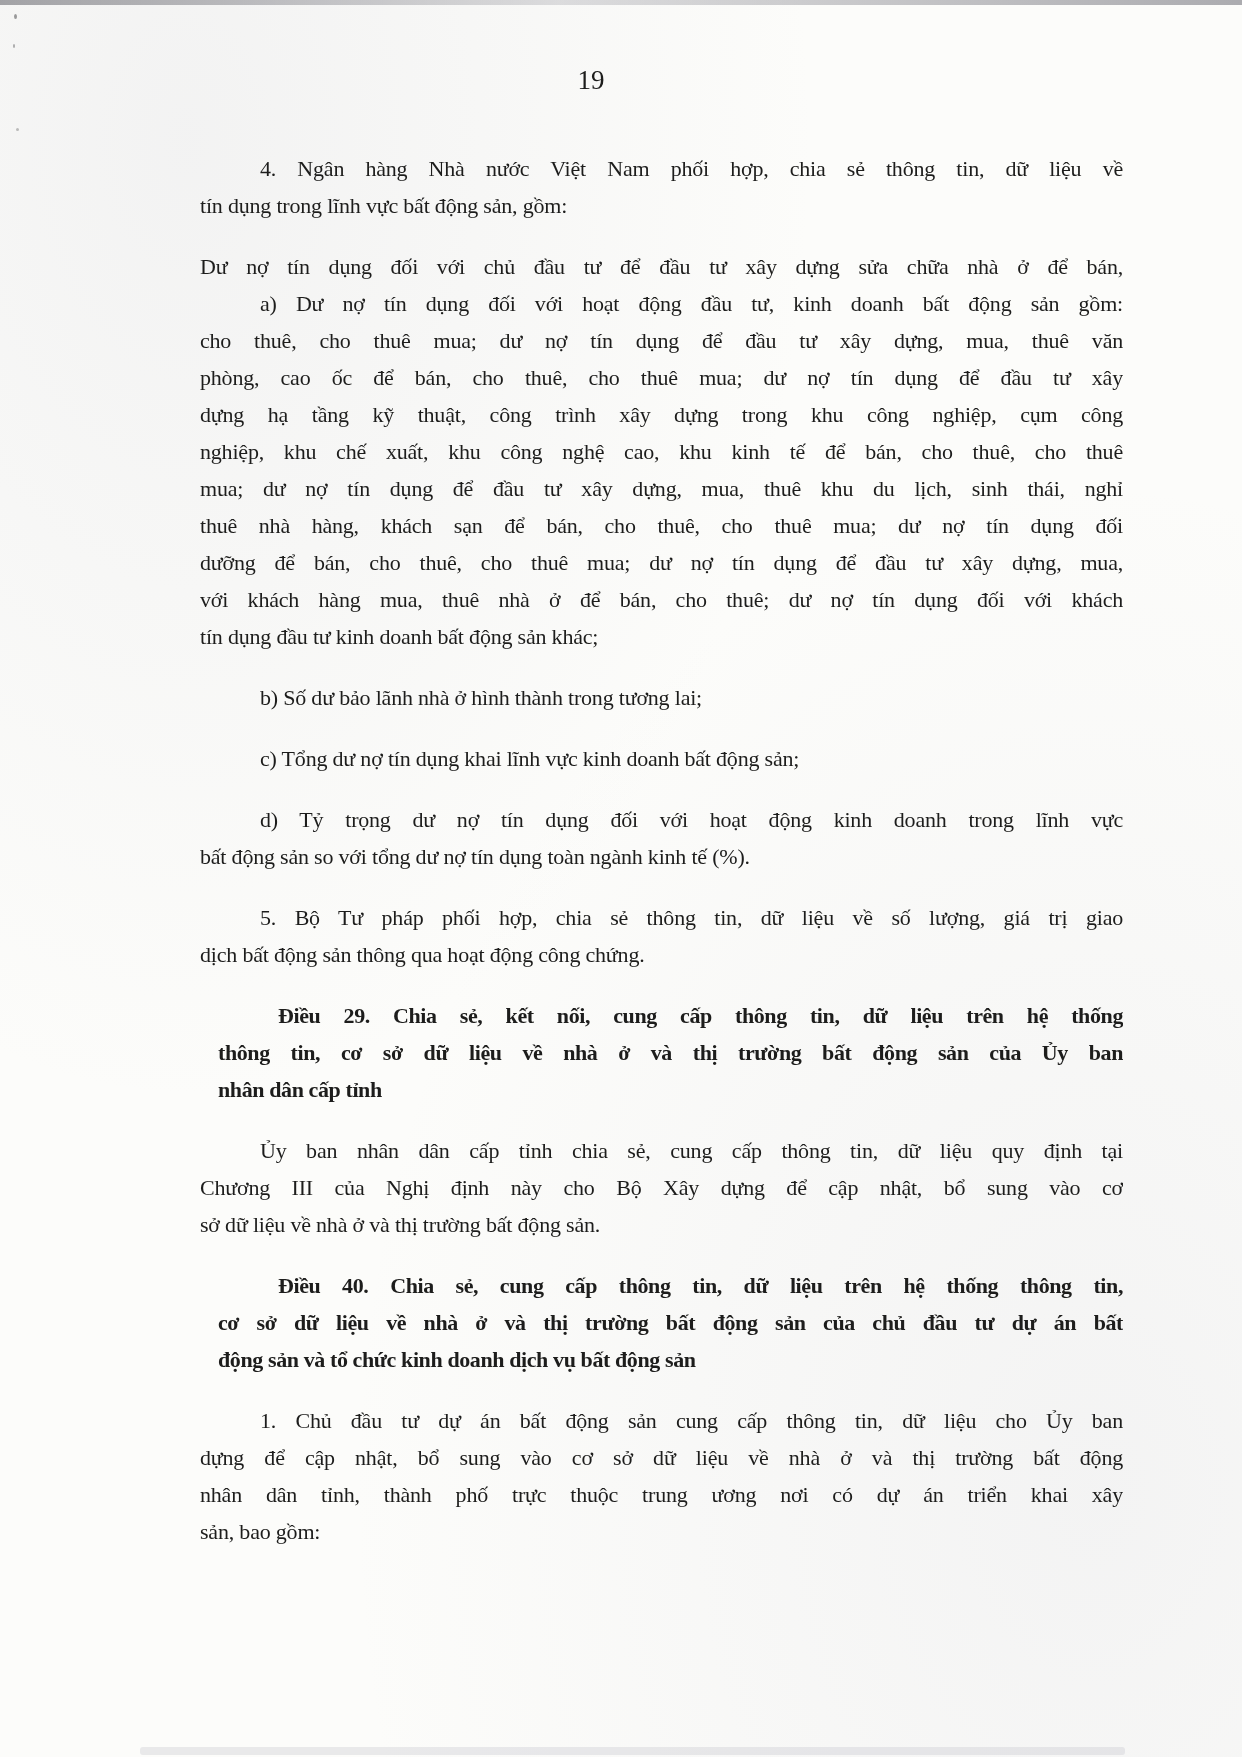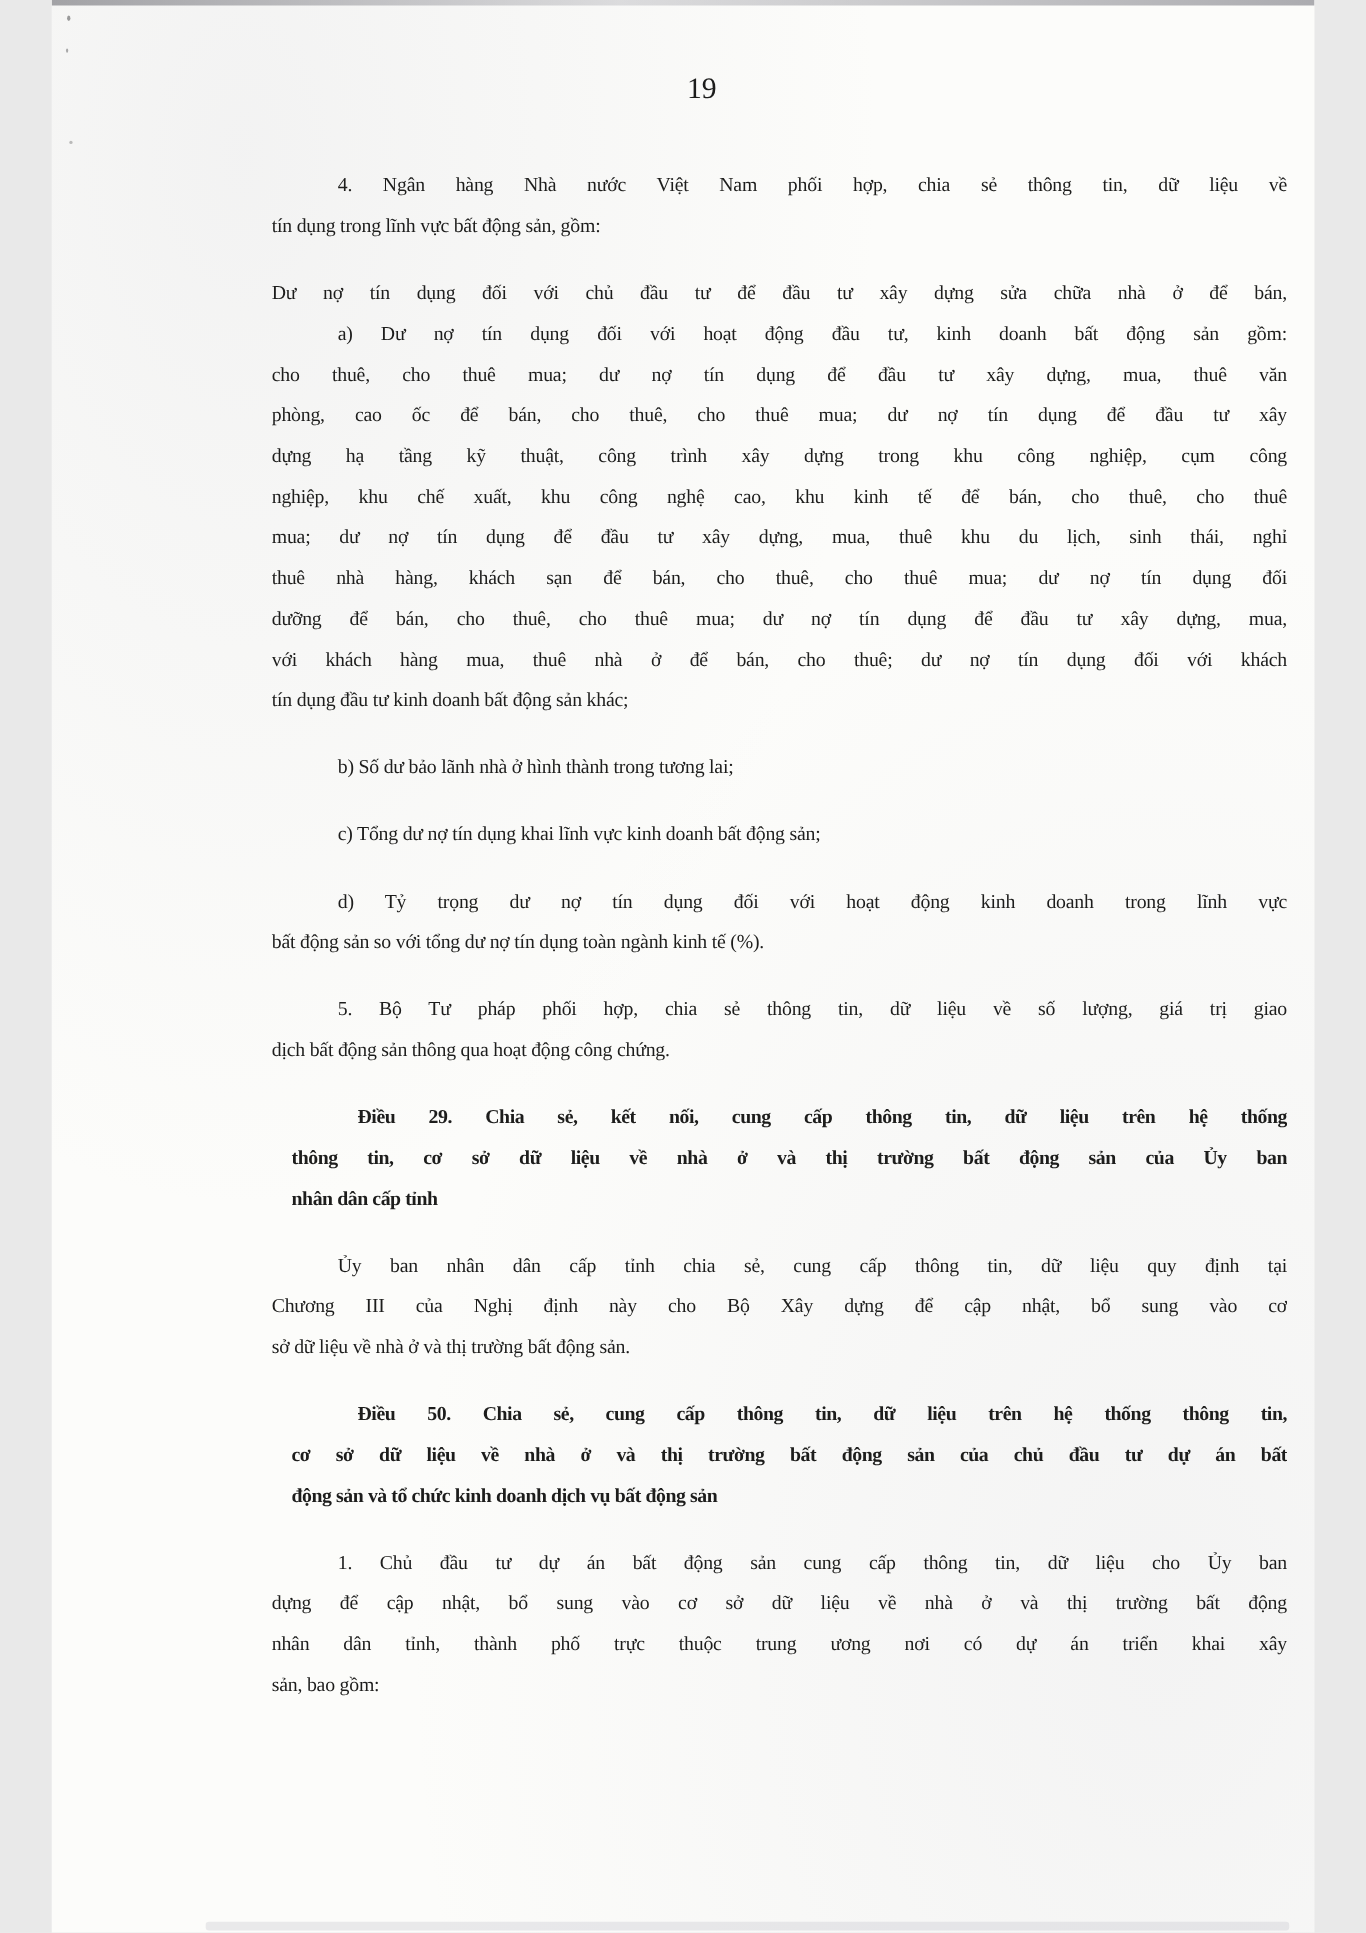--- a/index.html
+++ b/index.html
@@ -1,18 +1,18 @@
 <!DOCTYPE html>
 <html><head>
 <meta charset="utf-8">
 <style>
   html,body { margin:0; padding:0; background:#e9e9e9; }
   .page {
     position:relative;
-    width:1148px; height:1757px;
+    width:1242px; height:1757px;
     margin:0 auto;
     background:
       radial-gradient(ellipse at 15% 8%, rgba(205,205,212,0.20), transparent 42%),
       radial-gradient(ellipse at 88% 85%, rgba(198,198,208,0.16), transparent 48%),
       #fcfcfa;
     font-family:"Liberation Serif","DejaVu Serif",serif;
     color:#1d1d1c;
     overflow:hidden;
   }
   .top-edge {
@@ -27,21 +27,21 @@
   .speck.s1 { left:14px; top:14px;  width:3px; height:5px; opacity:.55; }
   .speck.s2 { left:13px; top:44px;  width:2px; height:4px; opacity:.45; }
   .speck.s3 { left:16px; top:128px; width:3px; height:3px; opacity:.35; }
 
   .page-number {
     position:absolute; top:64px; left:0; width:1182px;
     text-align:center; font-size:27px; line-height:32px;
   }
   .content {
     position:absolute; top:150px; left:200px; width:923px;
-    font-size:18px; line-height:37px; letter-spacing:-0.2px;
+    font-size:22px; line-height:37px; letter-spacing:-0.2px;
   }
   .block { margin-top:24px; }
   .block:first-child { margin-top:0; }
   .b { font-weight:bold; letter-spacing:-0.4px;margin-left:18px; }
   .line { height:37px; overflow:hidden; }
   .jl { text-align:justify; text-align-last:justify; }
   .ll { text-align:left; }
   .first { text-indent:60px; }
 </style>
 </head>
@@ -100,21 +100,21 @@
       <div class="line ll">nhân dân cấp tỉnh</div>
     </div>
 
     <div class="block">
       <div class="line jl first">Ủy ban nhân dân cấp tỉnh chia sẻ, cung cấp thông tin, dữ liệu quy định tại</div>
       <div class="line jl">Chương III của Nghị định này cho Bộ Xây dựng để cập nhật, bổ sung vào cơ</div>
       <div class="line ll">sở dữ liệu về nhà ở và thị trường bất động sản.</div>
     </div>
 
     <div class="block b">
-      <div class="line jl first">Điều 50. Chia sẻ, cung cấp thông tin, dữ liệu trên hệ thống thông tin,</div>
+      <div class="line jl first">Điều 40. Chia sẻ, cung cấp thông tin, dữ liệu trên hệ thống thông tin,</div>
       <div class="line jl">cơ sở dữ liệu về nhà ở và thị trường bất động sản của chủ đầu tư dự án bất</div>
       <div class="line ll">động sản và tổ chức kinh doanh dịch vụ bất động sản</div>
     </div>
 
     <div class="block">
       <div class="line jl first">1. Chủ đầu tư dự án bất động sản cung cấp thông tin, dữ liệu cho Ủy ban</div>
       <div class="line jl">dựng để cập nhật, bổ sung vào cơ sở dữ liệu về nhà ở và thị trường bất động</div>
       <div class="line jl">nhân dân tỉnh, thành phố trực thuộc trung ương nơi có dự án triển khai xây</div>
       <div class="line ll">sản, bao gồm:</div>
     </div>

